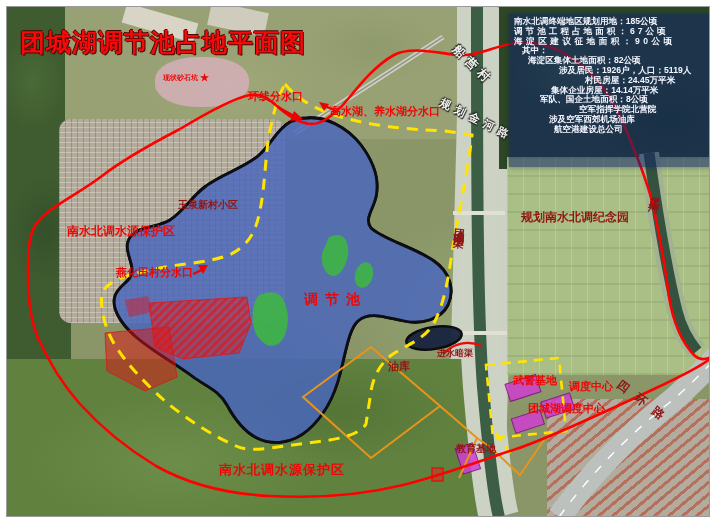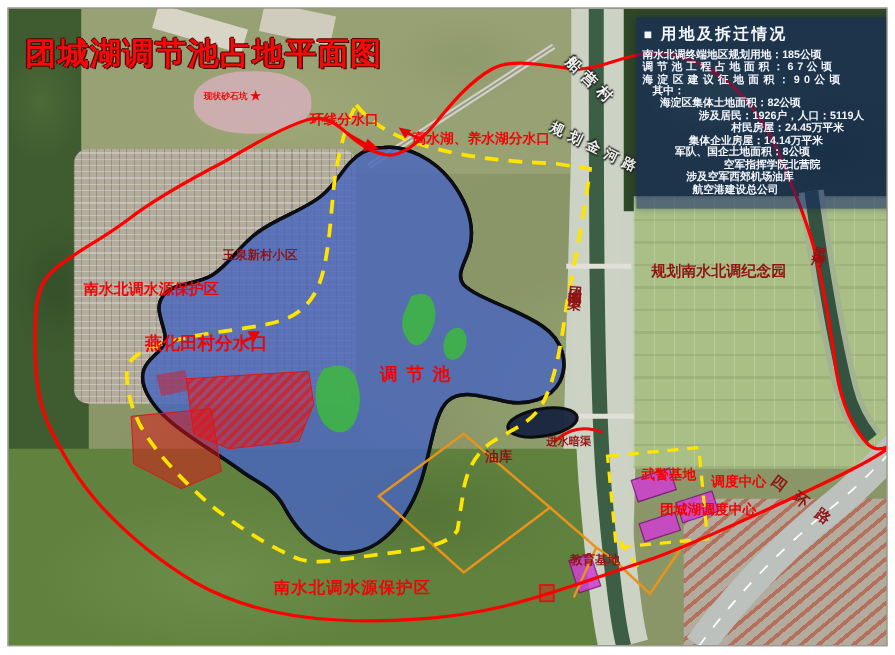--- a/index.html
+++ b/index.html
@@ -49,21 +49,21 @@
   .ovl{position:absolute;left:0;top:0;width:704px;height:510px;}
   
   .lbl{position:absolute;font-weight:bold;white-space:nowrap;line-height:1;}
   .red{color:#ee0606;}
   .maroon{color:#8f1515;}
   .whitelbl{color:#f2f2ee;text-shadow:1px 1px 1px #222,-1px -1px 1px #222,0 0 2px #111;}
   .p0{left:241px;top:84px;font-size:11px;}
   .p1{left:323px;top:99px;font-size:11px;}
   .p2{left:171px;top:193px;font-size:10px;}
   .p3{left:60px;top:218px;font-size:12px;}
-  .p4{left:109px;top:260px;font-size:14px;}
+  .p4{left:109px;top:260px;font-size:11px;}
   .p5{left:297px;top:285px;font-size:14px;letter-spacing:7px;}
   .p6{left:514px;top:204px;font-size:12px;}
   .p7{left:447px;top:213px;font-size:11px;writing-mode:vertical-lr;text-orientation:upright;
       letter-spacing:2px;transform:rotate(5deg);}
   .p8{left:452px;top:36px;font-size:12px;letter-spacing:5px;transform:rotate(44deg);
       transform-origin:left top;}
   .p9{left:436px;top:90px;font-size:11px;letter-spacing:5px;transform:rotate(26deg);
       transform-origin:left top;}
   .p10{left:644px;top:182px;font-size:11px;writing-mode:vertical-lr;text-orientation:upright;
       letter-spacing:2px;transform:rotate(12deg);}
@@ -221,23 +221,20 @@
   <div class="lbl red p14">调度中心</div>
   <div class="lbl red p15">团城湖调度中心</div>
   <div class="lbl maroon p16">教育基地</div>
   <div class="lbl red p17">南水北调水源保护区</div>
   <div class="lbl maroon p18">四环路</div>
   <div class="lbl red p19">
     <span>现状砂石坑</span><span class="star">★</span>
   </div>
 
   <div class="legend">
-    <div class="leg-head">
-      <span class="bullet">■</span><span>用地及拆迁情况</span>
-    </div>
     <div class="leg-line lg1">南水北调终端地区规划用地：185公顷</div>
     <div class="leg-line lg2">调节池工程占地面积：67公顷</div>
     <div class="leg-line lg3">海淀区建议征地面积：90公顷</div>
     <div class="leg-line lg4">其中：</div>
     <div class="leg-line lg5">海淀区集体土地面积：82公顷</div>
     <div class="leg-line lg6">涉及居民：1926户，人口：5119人</div>
     <div class="leg-line lg7">村民房屋：24.45万平米</div>
     <div class="leg-line lg8">集体企业房屋：14.14万平米</div>
     <div class="leg-line lg10">军队、国企土地面积：8公顷</div>
     <div class="leg-line lg12">空军指挥学院北营院</div>

